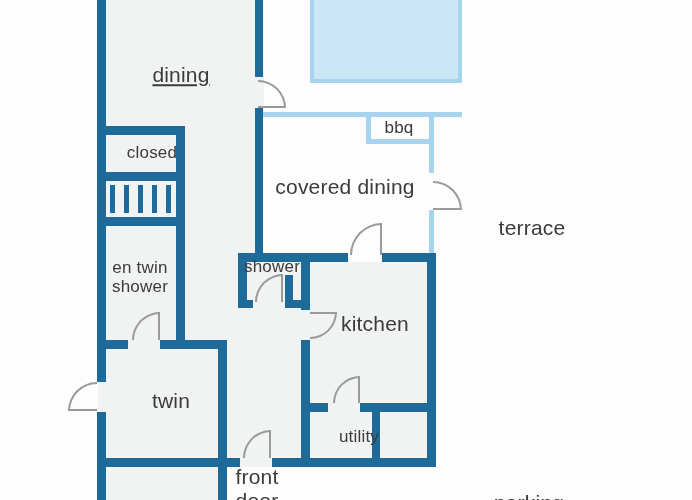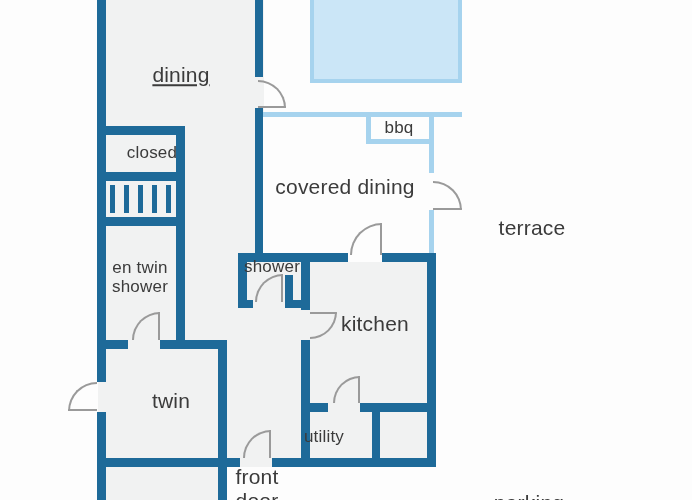--- a/index.html
+++ b/index.html
@@ -95,18 +95,18 @@
   <div class="label" style="left:181px;top:75px;text-decoration:underline;">dining</div>
   <div class="label sz19" style="left:152px;top:153px;">closed</div>
   <div class="label sz19" style="left:399px;top:128px;">bbq</div>
   <div class="label" style="left:345px;top:187px;">covered dining</div>
   <div class="label" style="left:532px;top:228px;">terrace</div>
   <div class="label sz19" style="left:140px;top:277px;">en twin
 shower</div>
   <div class="label sz17" style="left:272px;top:267px;">shower</div>
   <div class="label" style="left:375px;top:324px;">kitchen</div>
   <div class="label" style="left:147px;top:401px;margin-left:24px;">twin</div>
-  <div class="label sz19" style="left:324px;top:437px;">utility</div>
+  <div class="label sz19" style="left:359px;top:437px;">utility</div>
   <div class="label" style="left:257px;top:489px;">front
 door</div>
   <div class="label" style="left:529px;top:503px;">parking</div>
 
 </div>
 
 </body></html>

